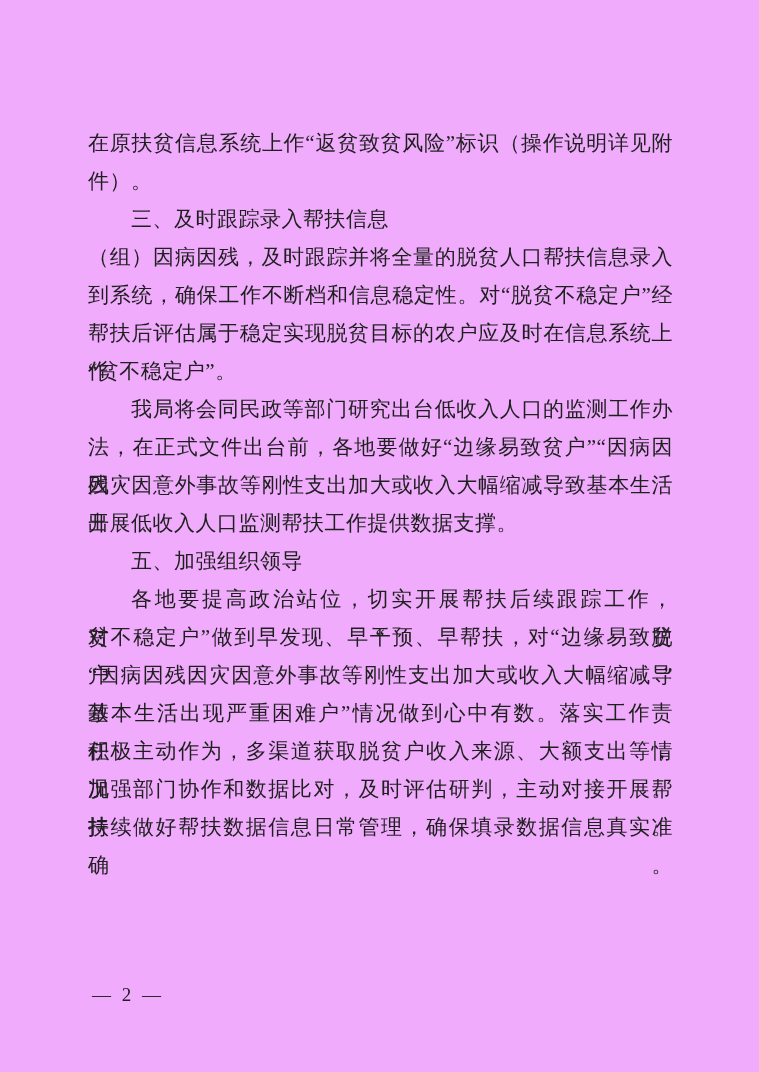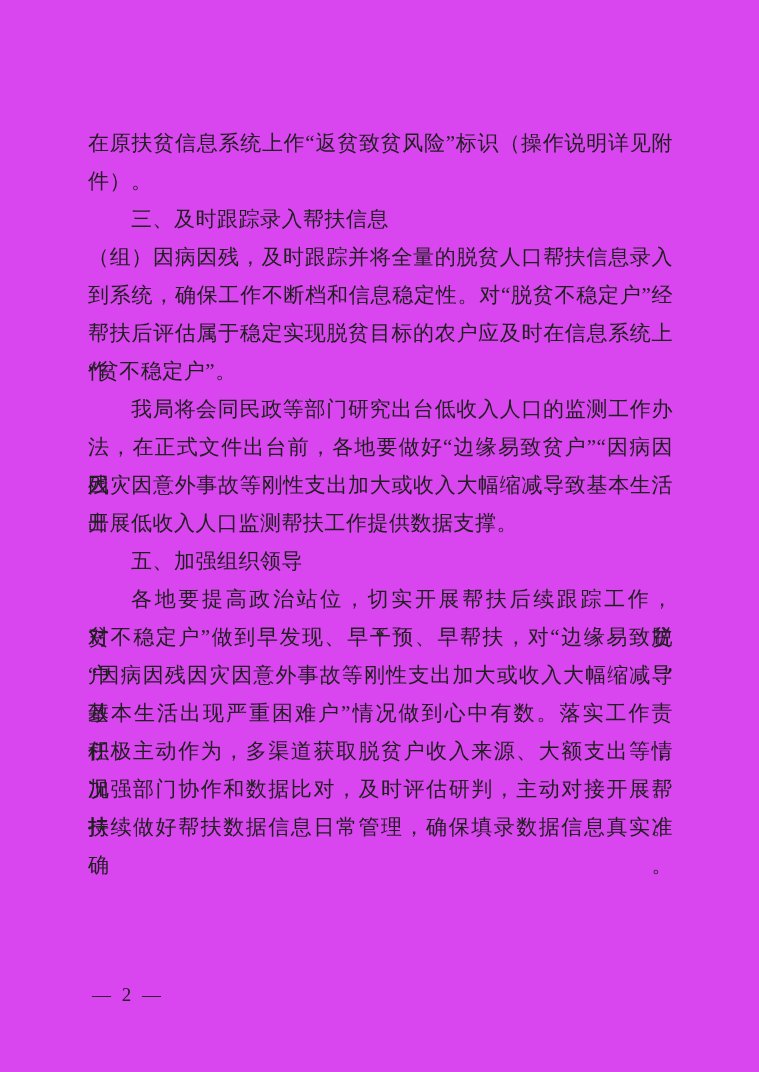--- a/index.html
+++ b/index.html
@@ -4,21 +4,21 @@
 <style>
   html, body {
     margin: 0;
     padding: 0;
     background: #ffffff;
   }
   .page {
     position: relative;
     width: 759px;
     height: 1072px;
-    background: #d946ef;
+    background: #f0abfc;
     overflow: hidden;
     color: #1f1f1f;
   }
   .content {
     position: absolute;
     left: 88px;
     top: 124px;
     width: 585px;
   }
   .line {

